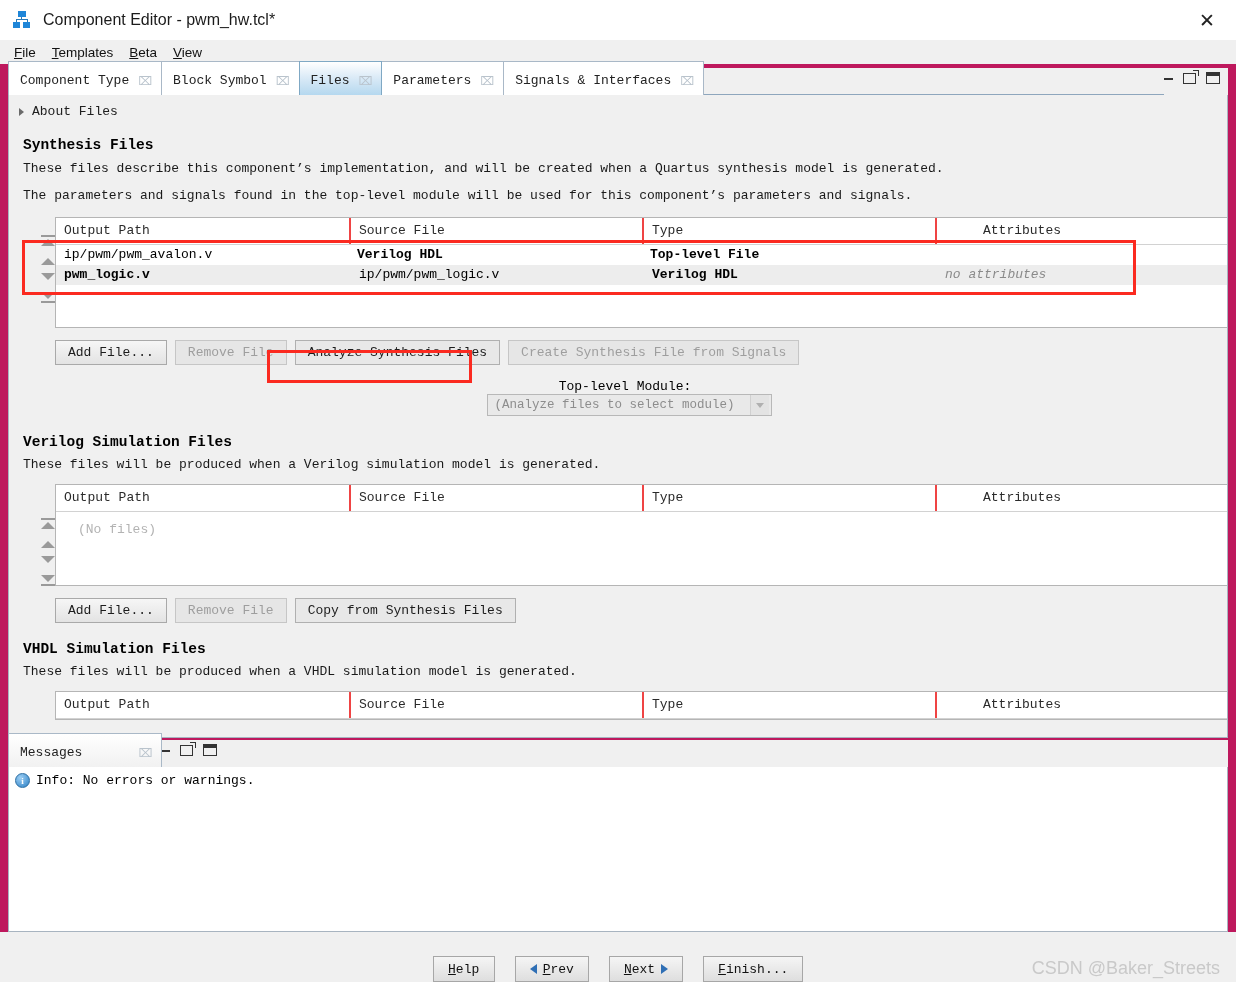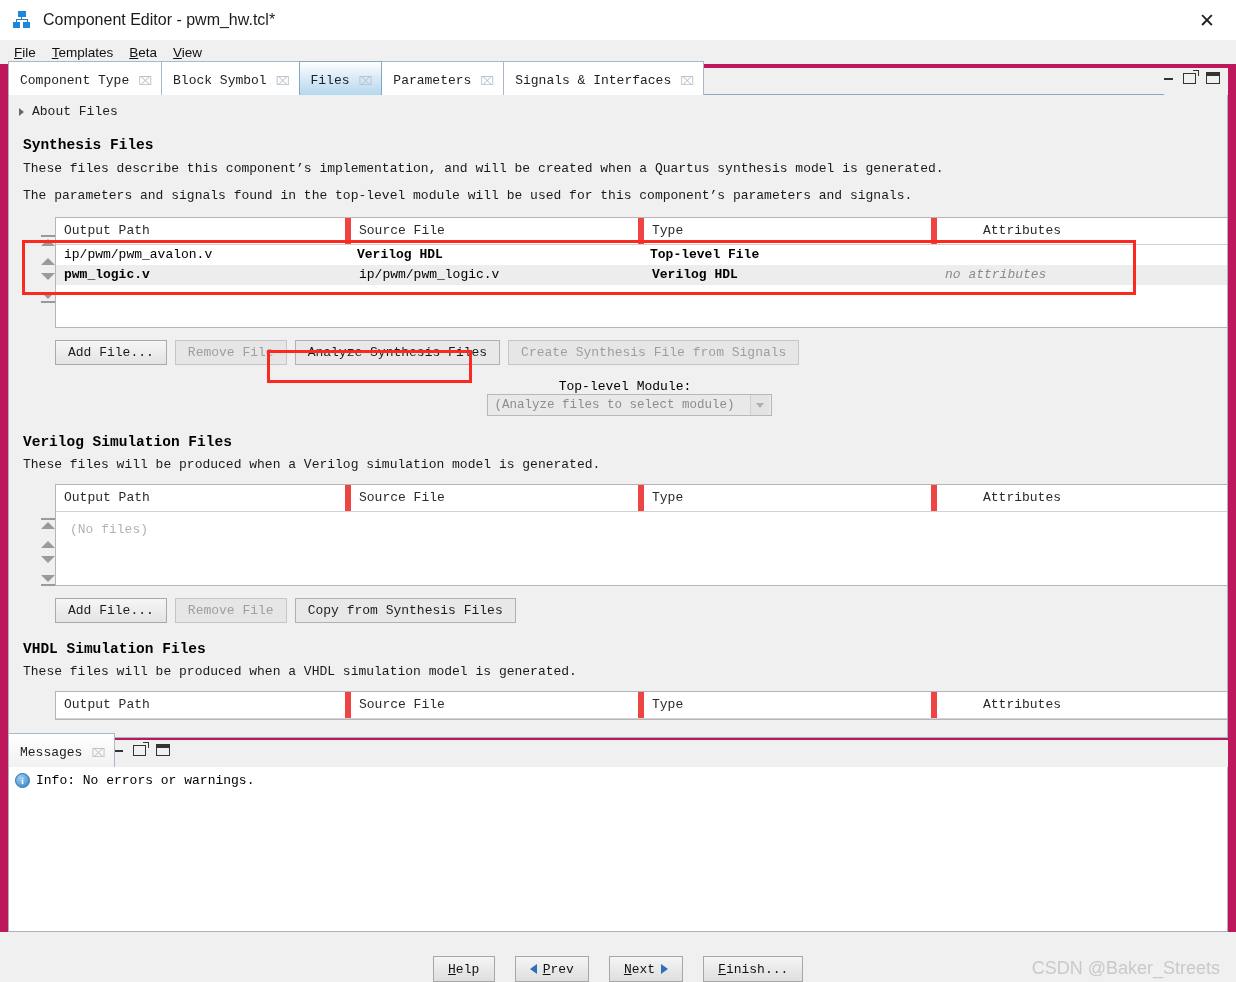--- a/index.html
+++ b/index.html
@@ -131,32 +131,32 @@
     box-sizing: border-box;
     width: 1174px;
     margin-left: 32px;
   }
   .tbl .hdr {
     display: flex; height: 26px; align-items: center;
     background: #ffffff;
     border-bottom: 1px solid #d2d2d2;
     font-size: 13px; color: #2a2a2a;
   }
-  .tbl .hdr .c { padding-left: 8px; box-sizing: border-box; border-right: 6px solid #ef4444; height: 26px; line-height: 26px; }
+  .tbl .hdr .c { padding-left: 8px; box-sizing: border-box; border-right: 2px solid #ef4444; height: 26px; line-height: 26px; }
   .tbl .hdr .c:last-child { border-right: none; margin-left: 38px; }
   .c1 { width: 295px; }
   .c2 { width: 293px; }
   .c3 { width: 293px; }
   .c4 { flex: 1; }
   .tbl .row { display: flex; height: 20px; align-items: center; font-size: 13px; }
   .tbl .row.alt { background: #ededed; }
   .tbl .row .c { padding-left: 8px; box-sizing: border-box; height: 20px; line-height: 20px; overflow: hidden; white-space: nowrap; }
   .bold { font-weight: bold; }
   .muted-ital { color: #8a8a8a; font-style: italic; }
-  .empty-msg { color: #b3b3b3; padding: 10px 0 0 14px; font-size: 13px; }
+  .empty-msg { color: #b3b3b3; padding: 10px 0 0 22px; font-size: 13px; }
 
   .vbtns {
     position: absolute; left: 14px; width: 22px;
     display: flex; flex-direction: column; align-items: center; gap: 8px;
   }
   .vb { width: 14px; height: 11px; position: relative; }
   .vb .tri-up { width:0;height:0;border-left:7px solid transparent;border-right:7px solid transparent;border-bottom:7px solid #9a9a9a; position:absolute; left:0; bottom:0;}
   .vb .tri-dn { width:0;height:0;border-left:7px solid transparent;border-right:7px solid transparent;border-top:7px solid #9a9a9a; position:absolute; left:0; top:0;}
   .vb .bar-t { position:absolute; left:0; top:0; width:14px; height:2px; background:#9a9a9a; }
   .vb .bar-b { position:absolute; left:0; bottom:0; width:14px; height:2px; background:#9a9a9a; }
@@ -423,21 +423,21 @@
         </div>
       </div>
 
     </div>
   </div>
 
   <div class="redbox" id="redbox-table"></div>
   <div class="redbox" id="redbox-analyze"></div>
 
   <div class="msg-tabstrip">
-    <div class="tab selected" style="background:linear-gradient(to bottom,#ffffff 0%,#f1f1f1 100%);border-color:#a9b8c7;">
+    <div class="tab selected" style="background:linear-gradient(to bottom,#ffffff 0%,#f1f1f1 100%);border-color:#a9b8c7;gap:47px;">
       <span>Messages</span>
       <span class="tab-close">⌧</span>
     </div>
     <div class="spacer"></div>
     <div class="panel-ctrls">
       <div class="ico-min"></div>
       <div class="ico-float"></div>
       <div class="ico-restore"></div>
     </div>
   </div>

